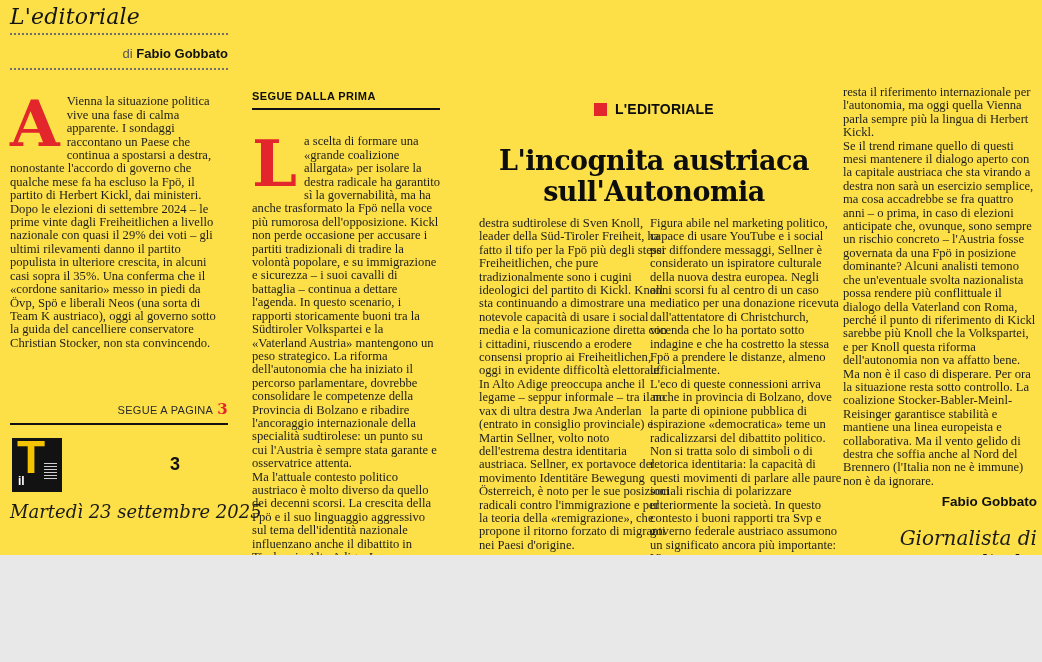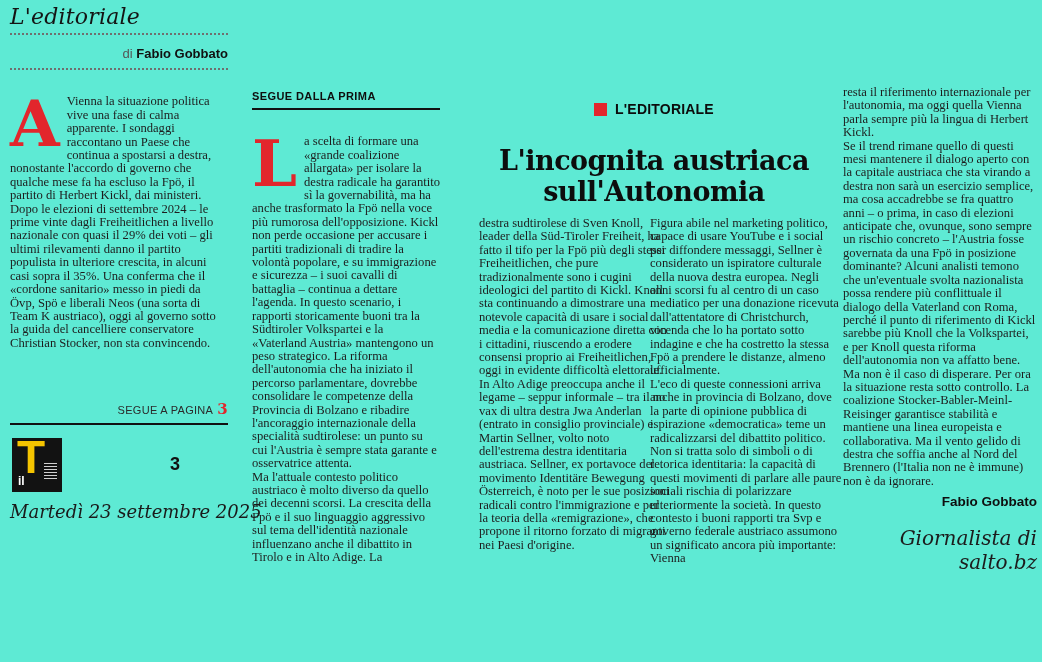--- a/index.html
+++ b/index.html
@@ -1,17 +1,17 @@
 <!DOCTYPE html>
 <html><head>
 <meta charset="utf-8">
 <style>
   html,body{margin:0;padding:0;background:#e8e8e8;}
   .page{
-    position:relative;width:1042px;height:662px;background:#5eead4;
+    position:relative;width:1042px;height:555px;background:#fde047;
     font-family:"Liberation Serif",serif;color:#1b1b1b;overflow:hidden;
     margin:0 auto;
   }
   
   .col1{position:absolute;left:10px;top:4px;width:218px;}
   .kicker{font-family:"DejaVu Serif",serif;font-style:italic;font-size:22px;color:#141414;letter-spacing:.2px;}
   .dotted{border:none;border-top:2px dotted #6f6f6f;margin:4px 0 0 0;height:0;}
   .front-headline{
     font-family:"DejaVu Serif",serif;font-weight:bold;font-size:29px;line-height:1.02;
     letter-spacing:-.5px;color:#0d0d0d;margin:7px 0 0 0;

